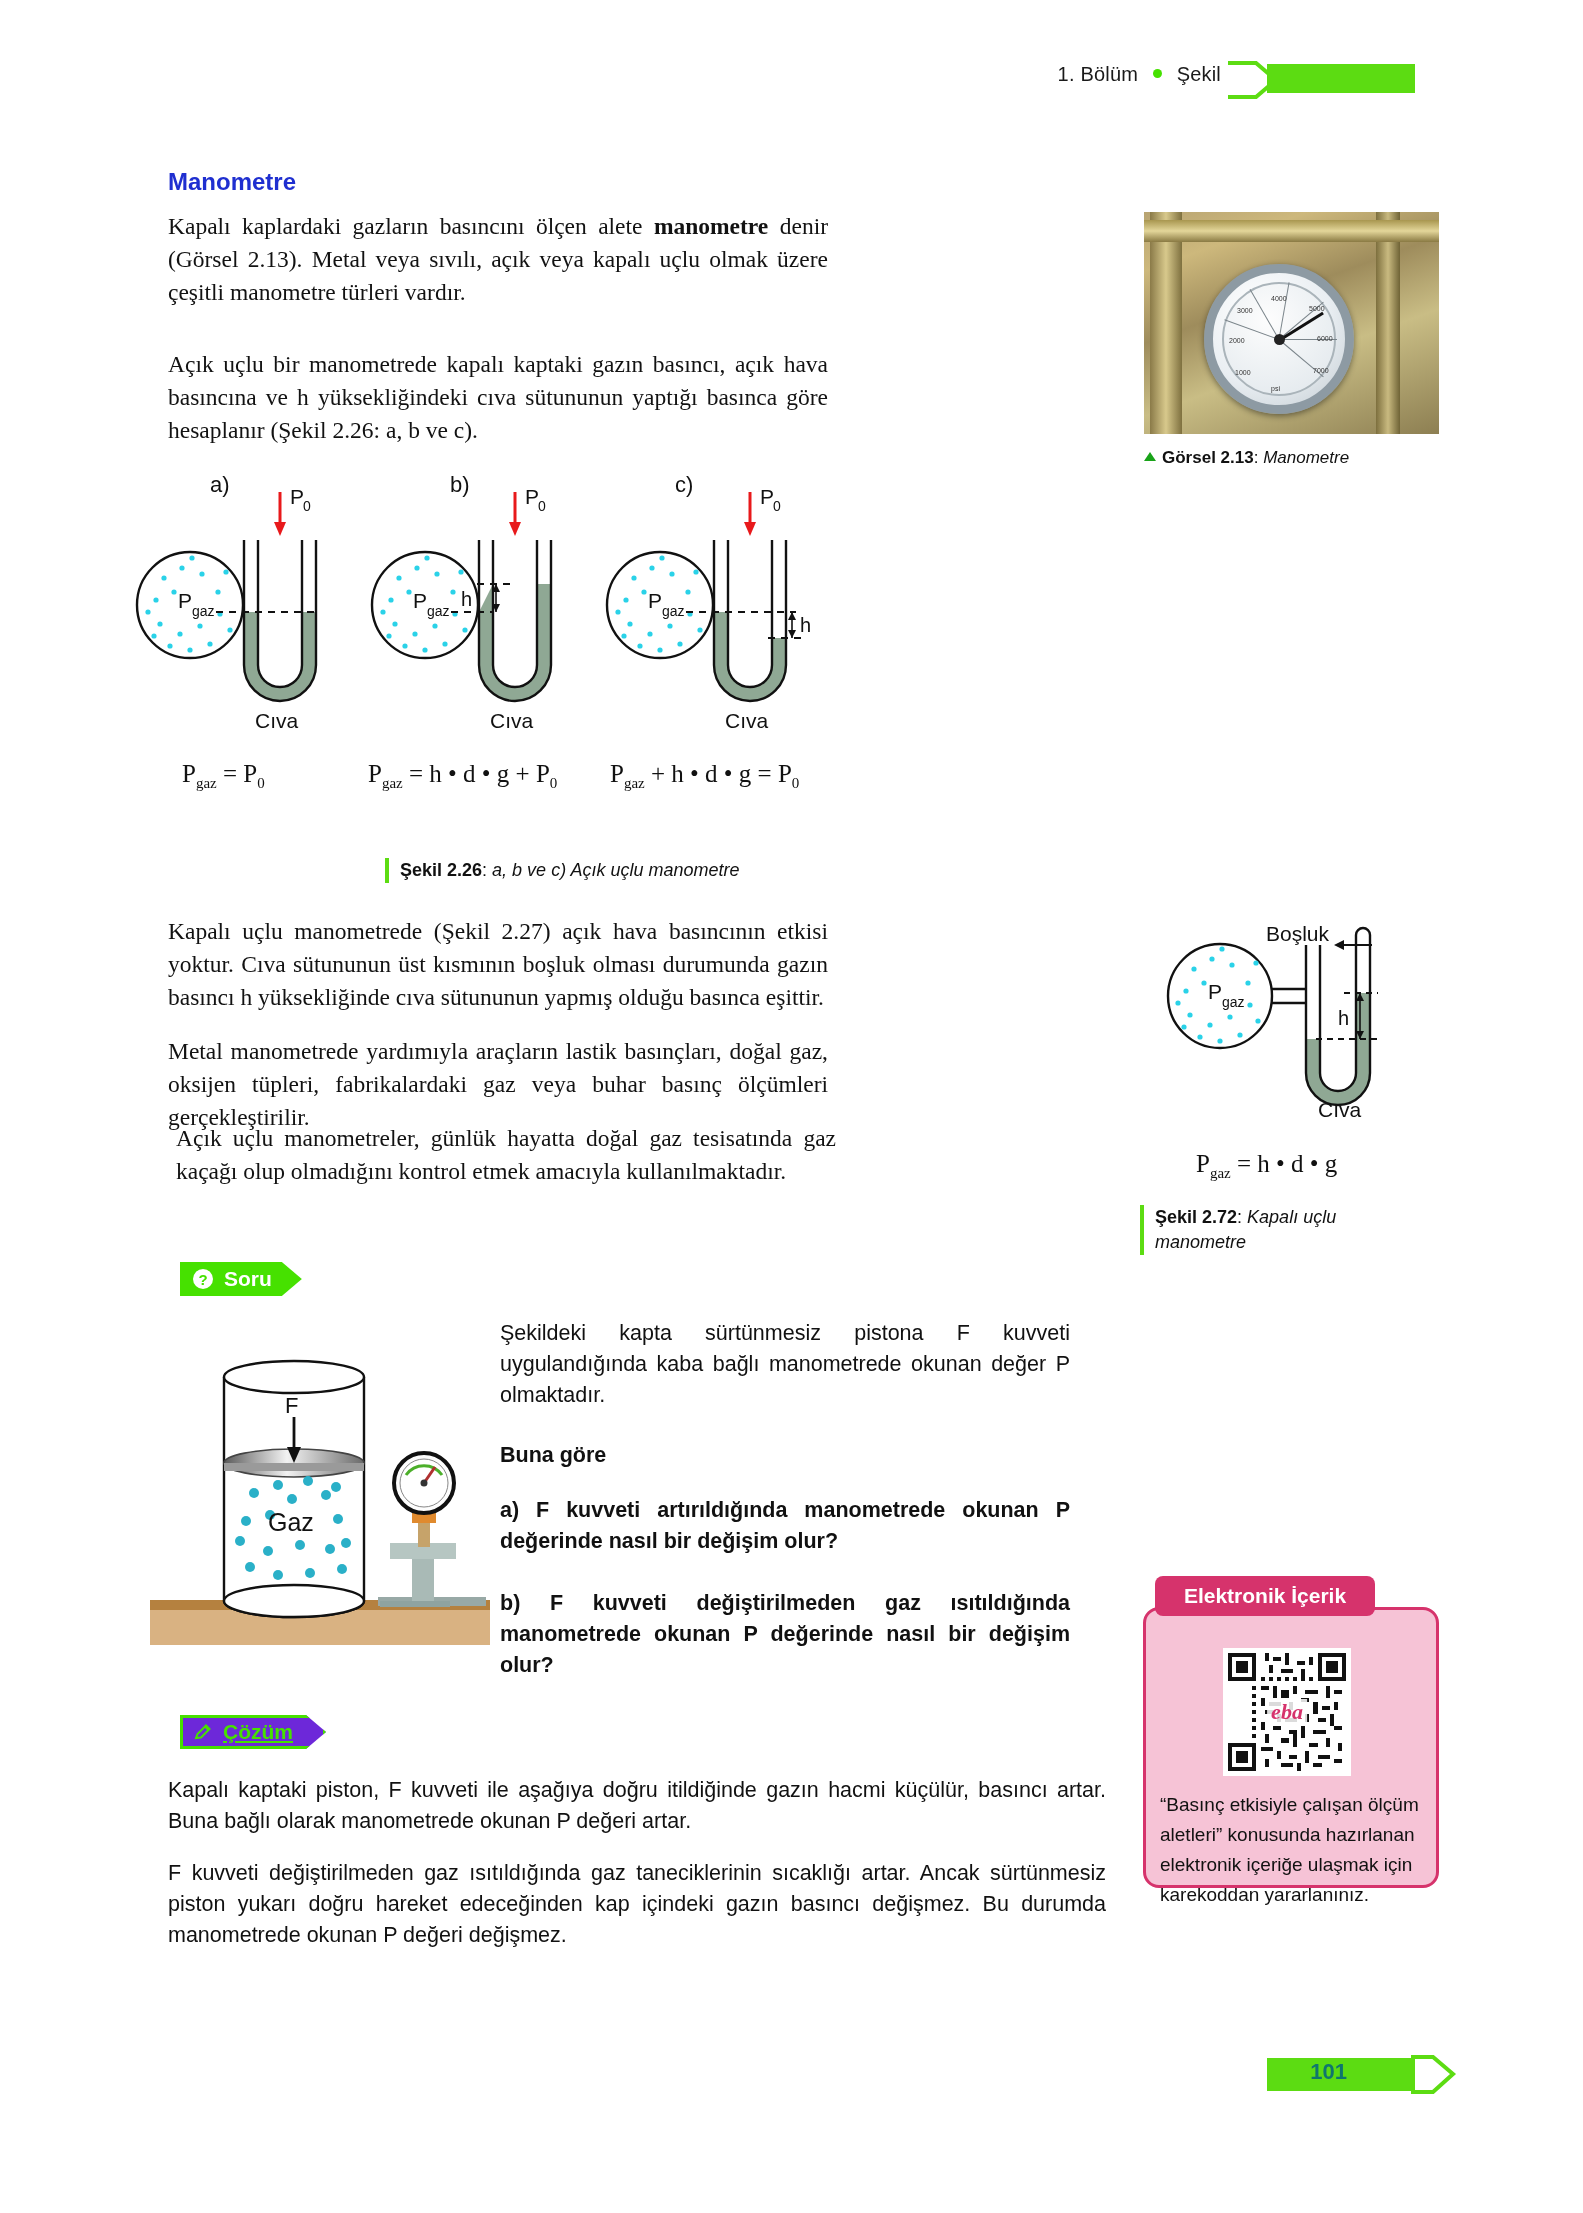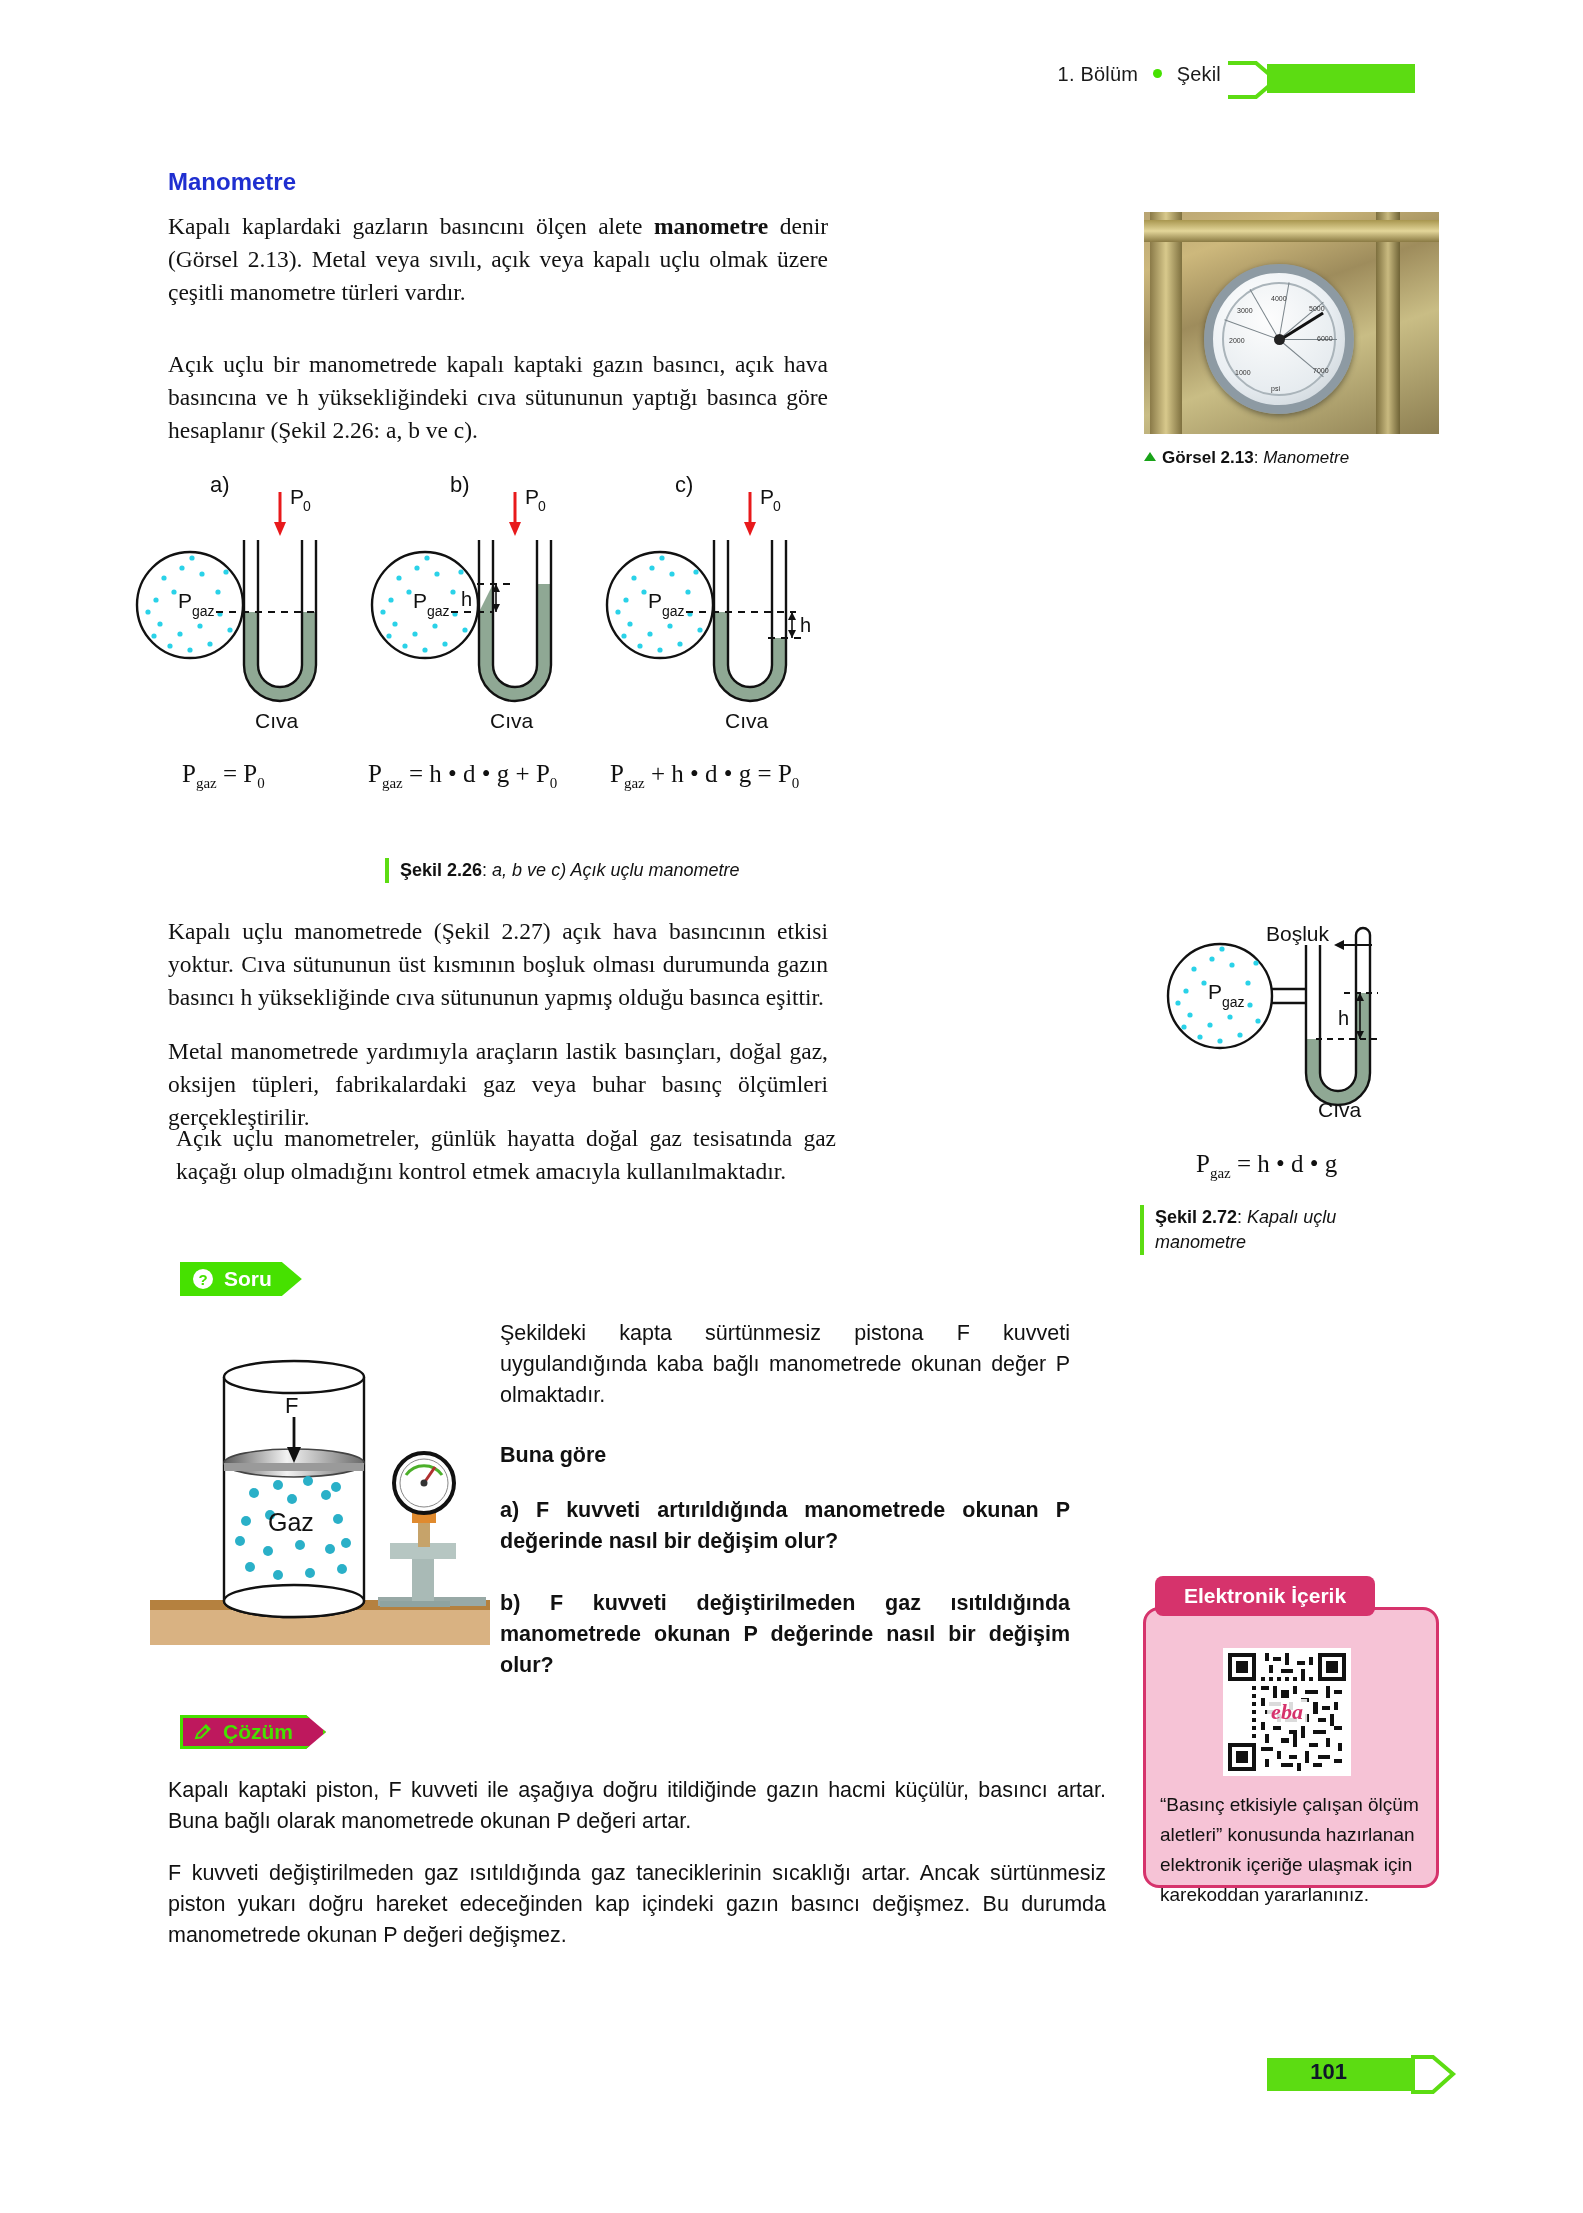--- a/index.html
+++ b/index.html
@@ -122,21 +122,22 @@
     position:absolute; height:34px; display:flex; align-items:center;
     font-family:"Liberation Sans", sans-serif; font-weight:bold; font-size:21px;
   }
   .tag-fill{
     background:#46e100; color:#fff; padding:0 30px 0 12px;
     clip-path:polygon(0 0, calc(100% - 20px) 0, 100% 50%, calc(100% - 20px) 100%, 0 100%);
   }
   .tag-outline{
     border:3px solid #46e100; color:#46e100; padding:0 30px 0 10px;
     clip-path:polygon(0 0, calc(100% - 20px) 0, 100% 50%, calc(100% - 20px) 100%, 0 100%);
-    background:#be185d;
+    background:#6d28d9;
+    text-decoration:underline;
   }
   .tag .ico{ margin-right:10px; display:flex; align-items:center; }
 
   
   p.q-body{
     position:absolute; margin:0;
     font-family:Liberation Sans, sans-serif; font-size:21.5px; line-height:31px;
     color:#111; text-align:justify;
   }
   p.q-bold{ font-weight:bold; }
@@ -171,21 +172,21 @@
     font-family:"Liberation Sans", sans-serif; font-size:19px; line-height:30px; color:#111;
   }
 
   
   #footer-bar{
     position:absolute; right:168px; bottom:122px; width:148px; height:33px; background:#5cdc12;
   }
   #footer-chevron{ position:absolute; right:128px; bottom:118px; width:46px; height:41px; }
   #page-number{
     position:absolute; right:236px; bottom:128px;
-    font-family:"Liberation Sans", sans-serif; font-weight:bold; font-size:22px; color:#0f172a;
+    font-family:"Liberation Sans", sans-serif; font-weight:bold; font-size:22px; color:#0f766e;
   }
 
   svg{ display:block; overflow:visible; }
 </style>
 </head>
 <body>
 
 <div class="page">
 
   <div id="page-header">

